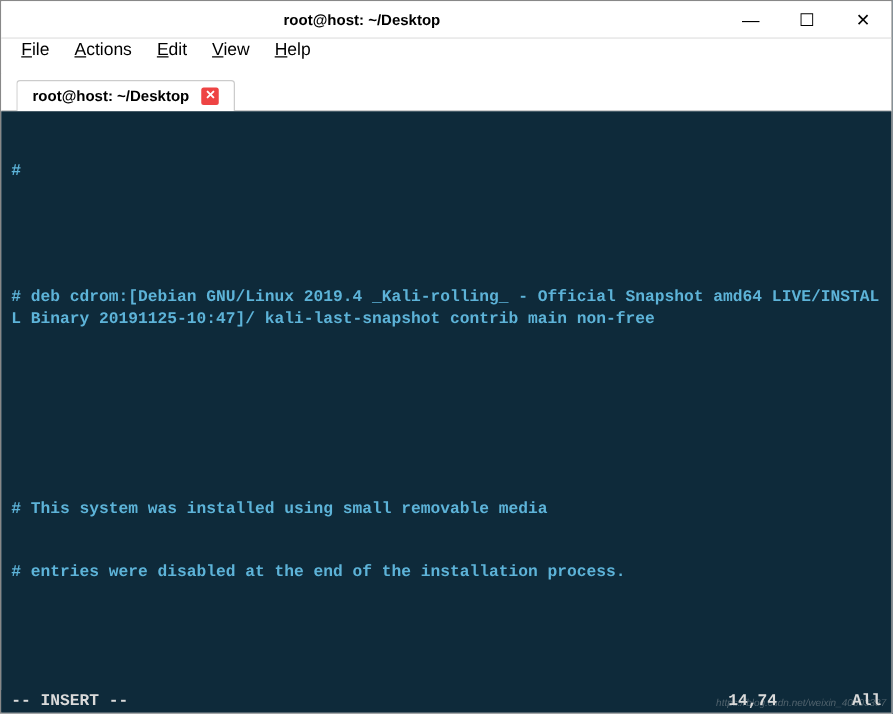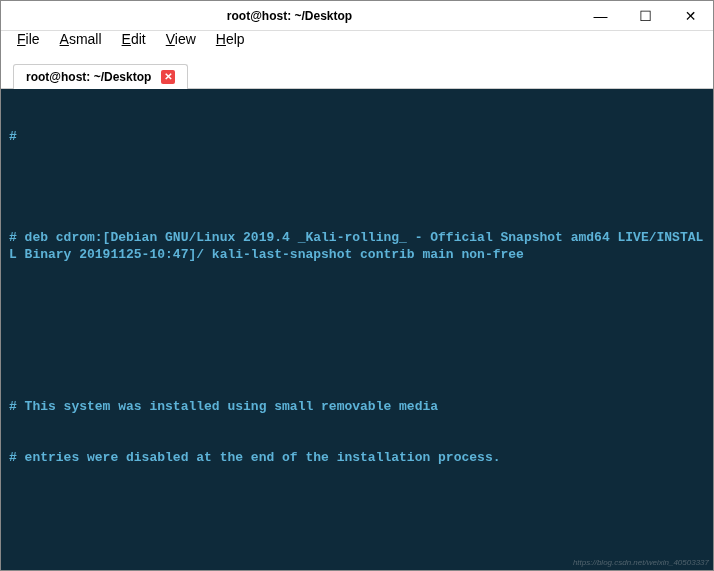--- a/index.html
+++ b/index.html
@@ -146,21 +146,21 @@
     <div class="titlebar-title">root@host: ~/Desktop</div>
     <div class="titlebar-buttons">
       <div class="titlebar-btn">—</div>
       <div class="titlebar-btn">☐</div>
       <div class="titlebar-btn close">✕</div>
     </div>
   </div>
 
   <div class="menubar">
     <div class="menu-item"><span class="ul">F</span><span>ile</span></div>
-    <div class="menu-item"><span class="ul">A</span><span>small</span></div>
+    <div class="menu-item"><span class="ul">A</span><span>ctions</span></div>
     <div class="menu-item"><span class="ul">E</span><span>dit</span></div>
     <div class="menu-item"><span class="ul">V</span><span>iew</span></div>
     <div class="menu-item"><span class="ul">H</span><span>elp</span></div>
   </div>
 
   <div class="tabbar">
     <div class="tab">
       <span>root@host: ~/Desktop</span>
       <span class="tab-close">✕</span>
     </div>
@@ -183,15 +183,20 @@
 
     
     
     
     
     
     
 
     
 
+    <div class="statusbar">
+      <span class="status-left">-- INSERT --</span>
+      <span class="status-pos">14,74</span>
+      <span>All</span>
+    </div>
     <div class="watermark">https://blog.csdn.net/weixin_40503337</div>
   </div>
 </div>
 
 </body></html>

